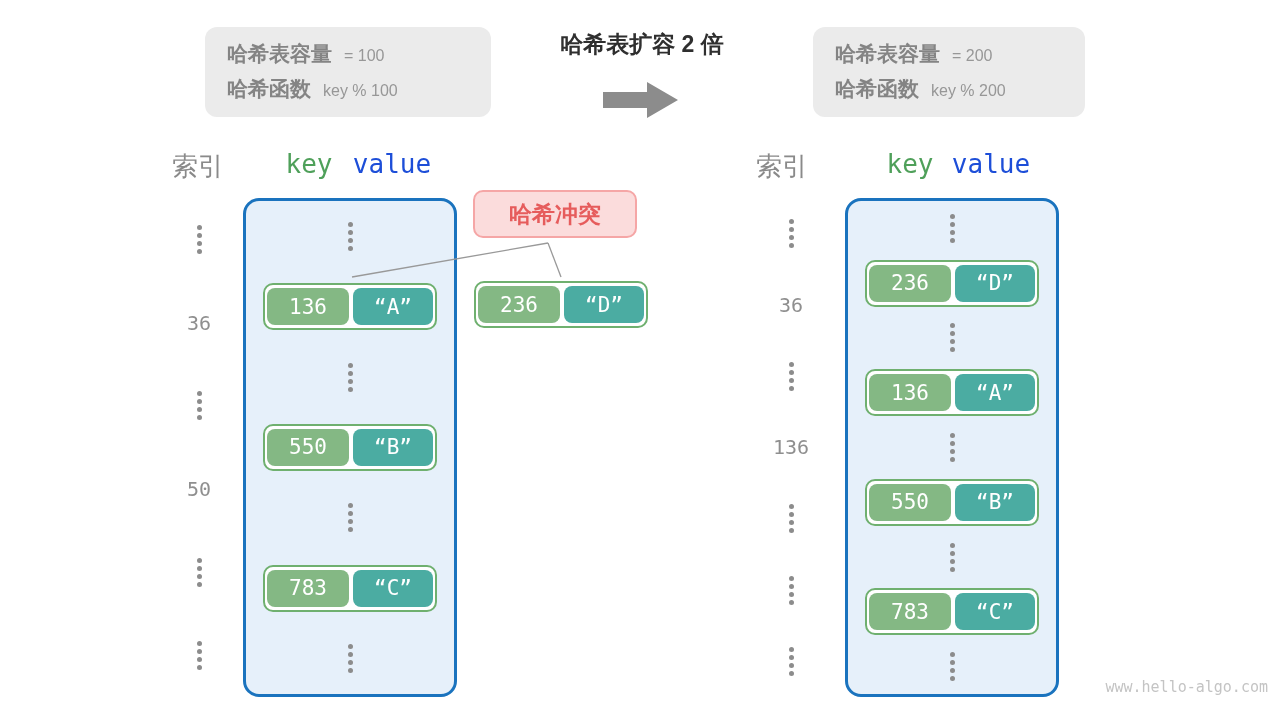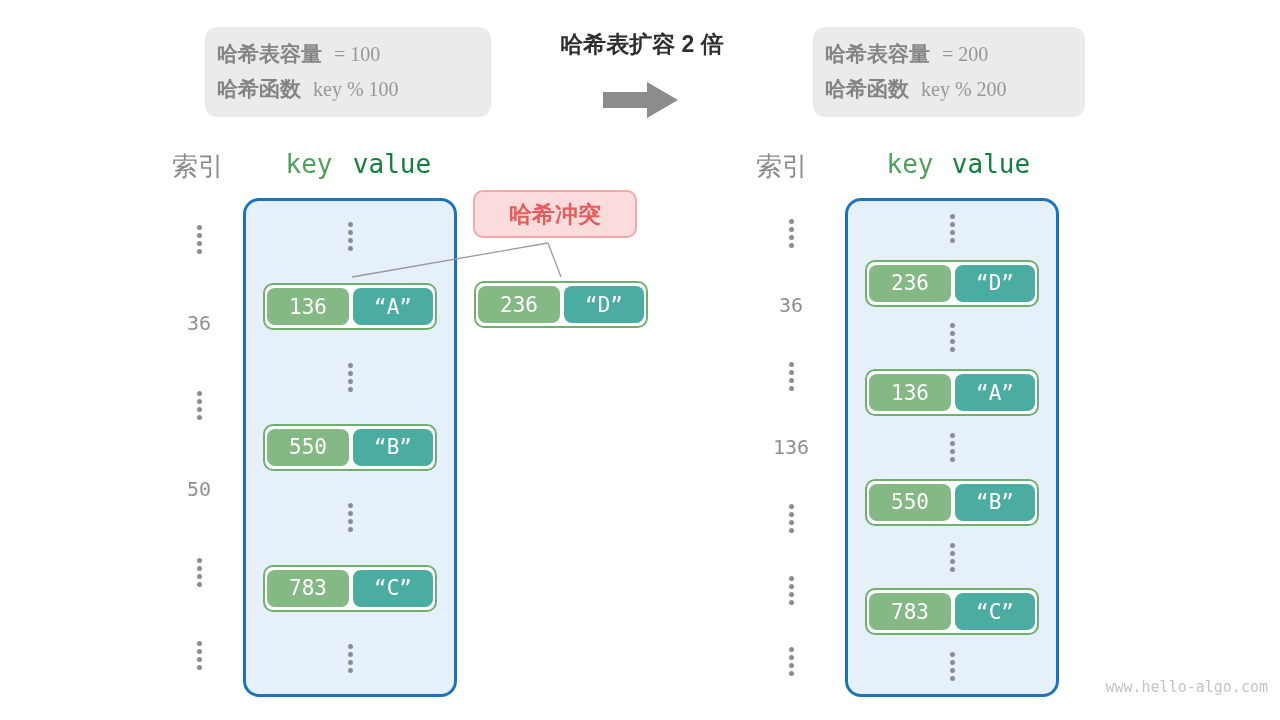--- a/index.html
+++ b/index.html
@@ -3,38 +3,38 @@
 <meta charset="utf-8">
 <style>
   html,body{margin:0;padding:0;}
   body{
     width:1280px;height:720px;position:relative;background:#ffffff;
     font-family:"Liberation Sans", sans-serif;overflow:hidden;
   }
   
   .info-box{
     position:absolute;background:#EBEBEB;border-radius:12px;
-    padding:13px 12px;display:flex;flex-direction:column;gap:7px;box-sizing:border-box;
+    padding:13px 22px;display:flex;flex-direction:column;gap:7px;box-sizing:border-box;
   }
   #info-left{left:205px;top:27px;width:286px;height:90px;}
   #info-right{left:813px;top:27px;width:272px;height:90px;}
   .info-line{display:flex;align-items:baseline;gap:12px;white-space:nowrap;}
   .info-label{font-weight:bold;color:#848484;font-size:21px;}
-  .info-value{font-family:Liberation Serif, serif;color:#979797;font-size:20px;}
+  .info-value{font-family:Liberation Sans, sans-serif;color:#979797;font-size:16px;}
   
   #transition-title{
     position:absolute;left:540px;top:29px;width:204px;text-align:center;
     font-size:23px;font-weight:bold;color:#2F2F2F;white-space:nowrap;
   }
   #arrow-svg{position:absolute;left:603px;top:81px;}
   
   .hdr{position:absolute;top:149px;transform:translateX(-50%);font-size:26px;white-space:nowrap;}
   .hdr-index{color:#8A8A8A;}
   .hdr-key{color:#4FA05A;font-family:"DejaVu Sans Mono", monospace;}
-  .hdr-value{color:#15803d;font-family:"DejaVu Sans Mono", monospace;}
+  .hdr-value{color:#1d4ed8;font-family:"DejaVu Sans Mono", monospace;}
   
   .htable{
     position:absolute;top:198px;width:214px;height:499px;box-sizing:border-box;
     background:#E6F0FA;border:3px solid #1A73BE;border-radius:16px;
     display:flex;flex-direction:column;
   }
   #table-left{left:243px;}
   #table-right{left:845px;}
   .index-col{
     position:absolute;top:198px;width:72px;height:499px;

